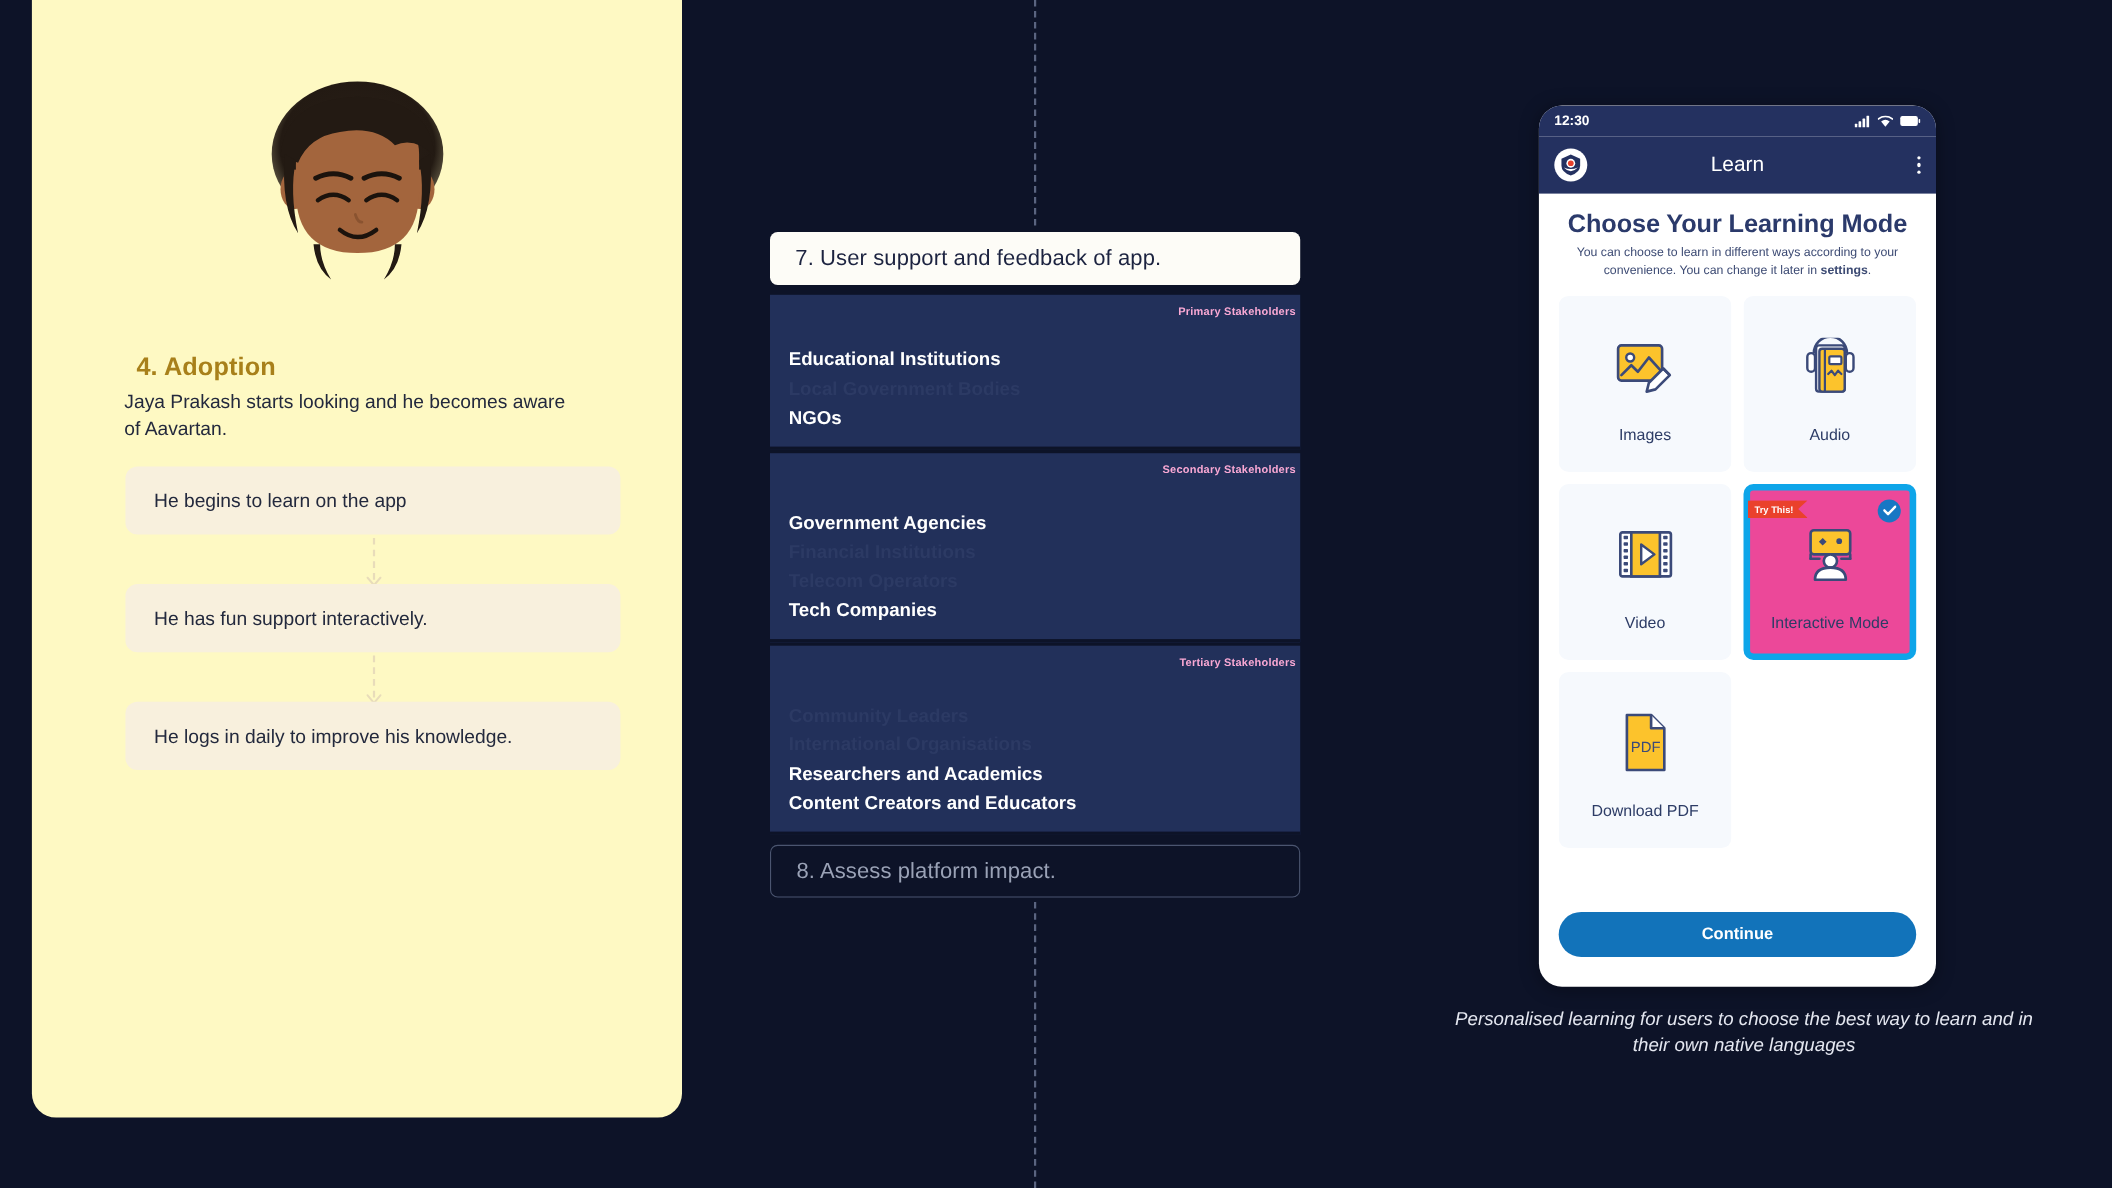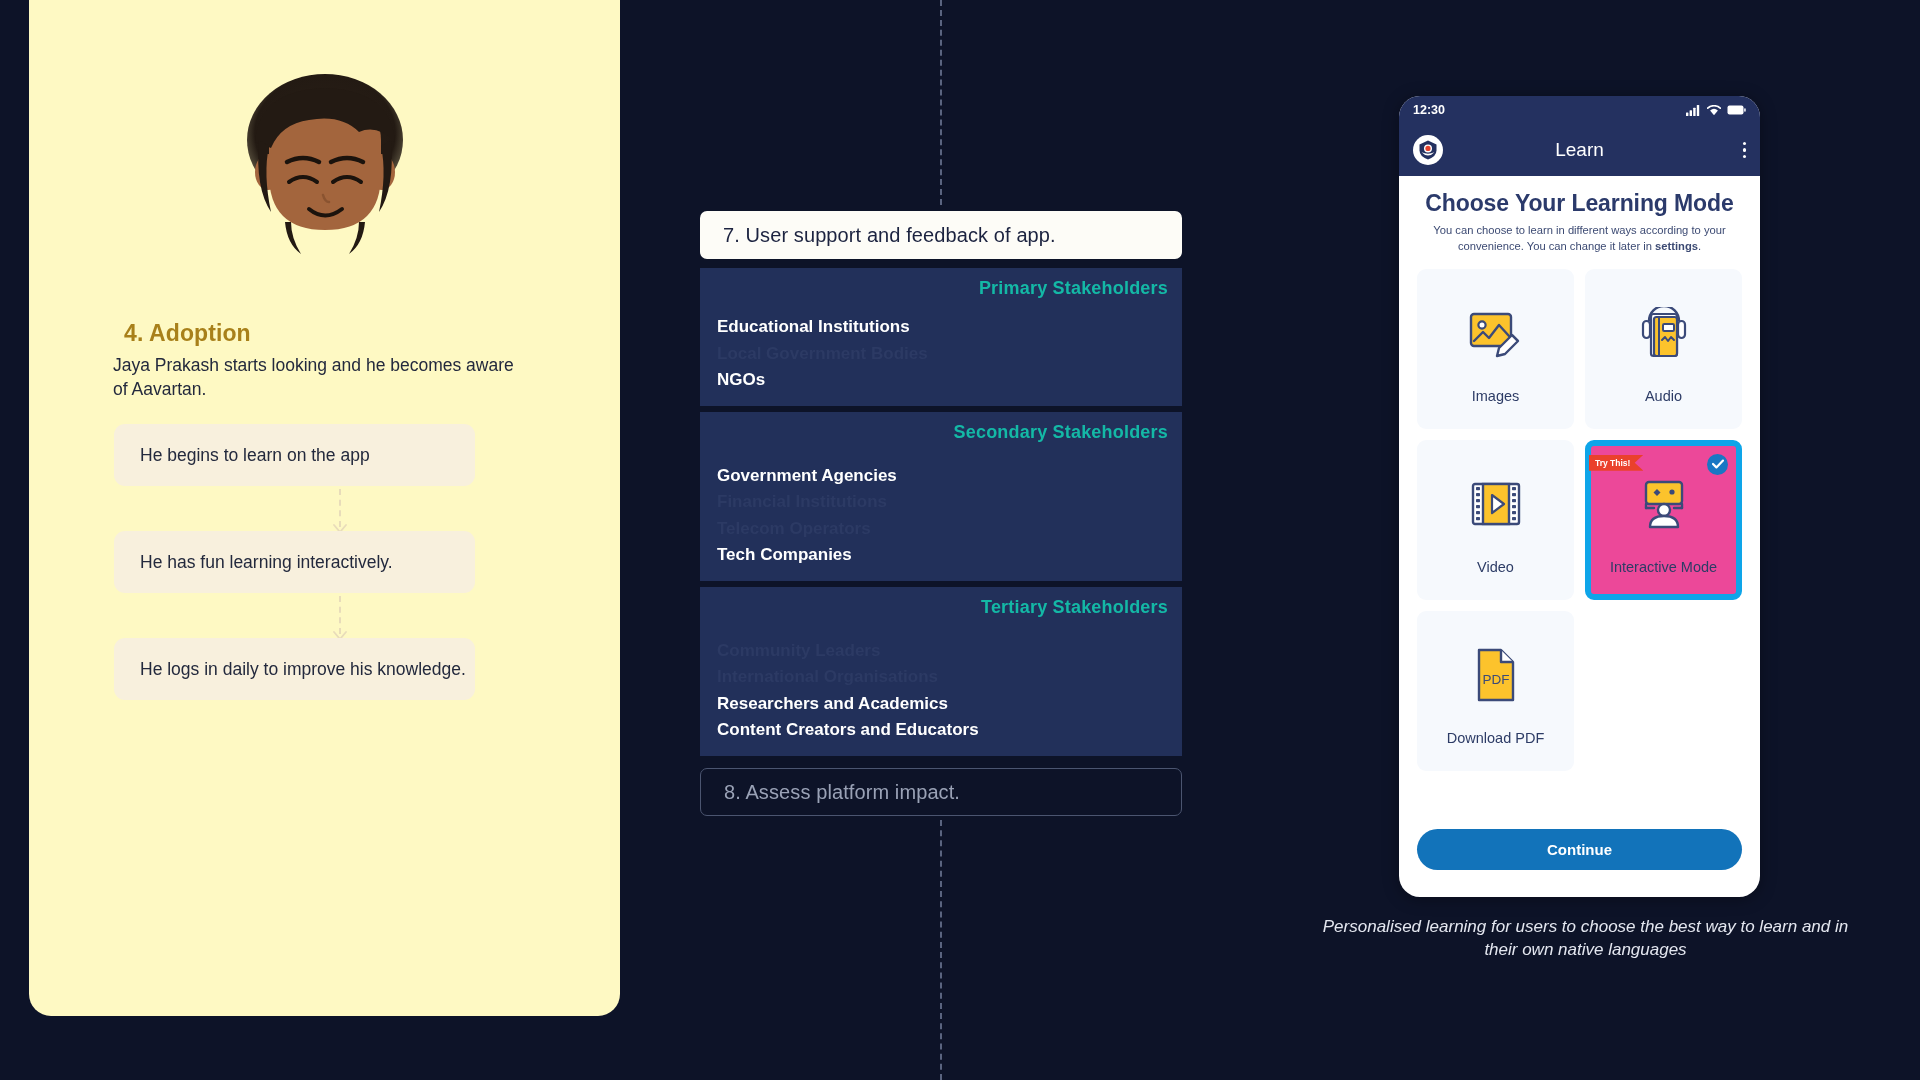--- a/index.html
+++ b/index.html
@@ -26,21 +26,21 @@
   .persona-heading {
     position: absolute; left: 95px; top: 320px;
     font-size: 23px; font-weight: 700; color: #a8801a;
     letter-spacing: .1px;
   }
   .persona-desc {
     position: absolute; left: 84px; top: 353px; width: 420px;
     font-size: 17.5px; line-height: 1.38; color: #23293d;
   }
   .step-card {
-    position: absolute; left: 85px; width: 361px; height: 62px;
+    position: absolute; left: 85px; width: 450px; height: 62px;
     background: #f8f0dd;
     border-radius: 11px;
     display: flex; align-items: center;
     padding-left: 26px;
     font-size: 17.5px; color: #23293d;
   }
   .step-card.s1 { top: 424px; }
   .step-card.s2 { top: 531px; }
   .step-card.s3 { top: 638px; }
   .step-conn {
@@ -78,22 +78,22 @@
   }
   .sh-group {
     position: absolute; left: 700px; width: 482px;
     background: #22305a;
     border-bottom: 3px solid #0d1328;
   }
   .sh-group.g1 { top: 268px; height: 141px; }
   .sh-group.g2 { top: 412px; height: 172px; }
   .sh-group.g3 { top: 587px; height: 172px; }
   .sh-label {
-    position: absolute; right: 14px; top: 10px;
-    font-size: 18px; font-weight: 700; color: #14b8a6;
+    position: absolute; right: 4px; top: 10px;
+    font-size: 10px; font-weight: 700; color: #f9a8d4;
     letter-spacing: .2px;
   }
   .sh-list {
     position: absolute; left: 17px; bottom: 12px;
   }
   .sh-item { font-size: 17px; font-weight: 700; line-height: 1.56; }
   .sh-item.on  { color: #ffffff; }
   .sh-item.off { color: #2c3a64; }
   .flow-next {
     position: absolute; left: 700px; top: 768px;
@@ -249,21 +249,21 @@
 
     <div class="persona-heading">4. Adoption</div>
     <div class="persona-desc">Jaya Prakash starts looking and he becomes aware of Aavartan.</div>
 
     <div class="step-card s1">He begins to learn on the app</div>
     <div class="step-conn c1"></div>
     <svg class="step-arrow a1" viewBox="0 0 14 10">
       <path d="M1 1 L7 8 L13 1" stroke="#e8dcba" stroke-width="1.8" fill="none" stroke-linecap="round"></path>
     </svg>
 
-    <div class="step-card s2">He has fun learning interactively.</div>
+    <div class="step-card s2">He has fun support interactively.</div>
     <div class="step-conn c2"></div>
     <svg class="step-arrow a2" viewBox="0 0 14 10">
       <path d="M1 1 L7 8 L13 1" stroke="#e8dcba" stroke-width="1.8" fill="none" stroke-linecap="round"></path>
     </svg>
 
     <div class="step-card s3">He logs in daily to improve his knowledge.</div>
   </div>
 
   <div class="flow-line-top"></div>
 

